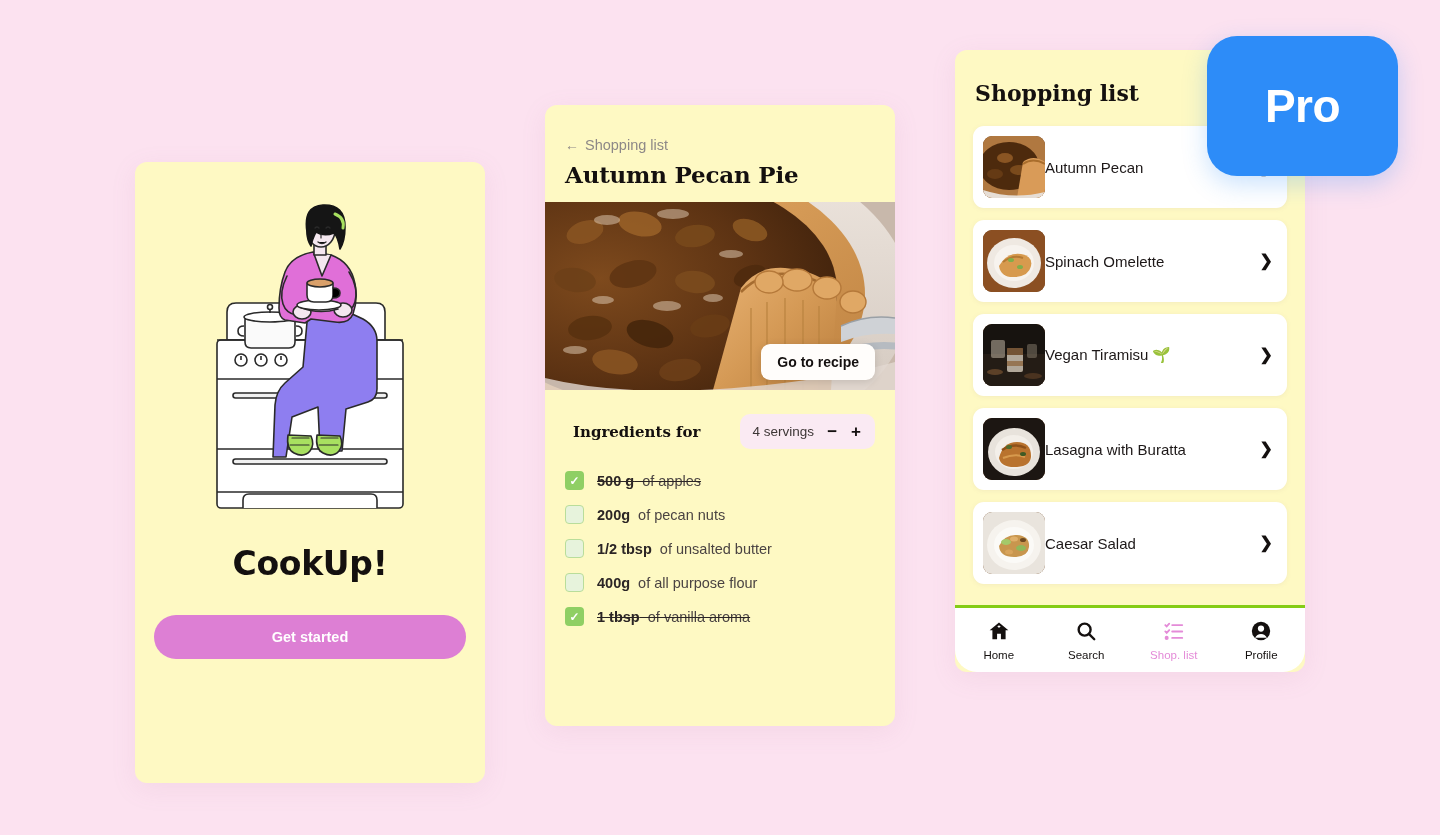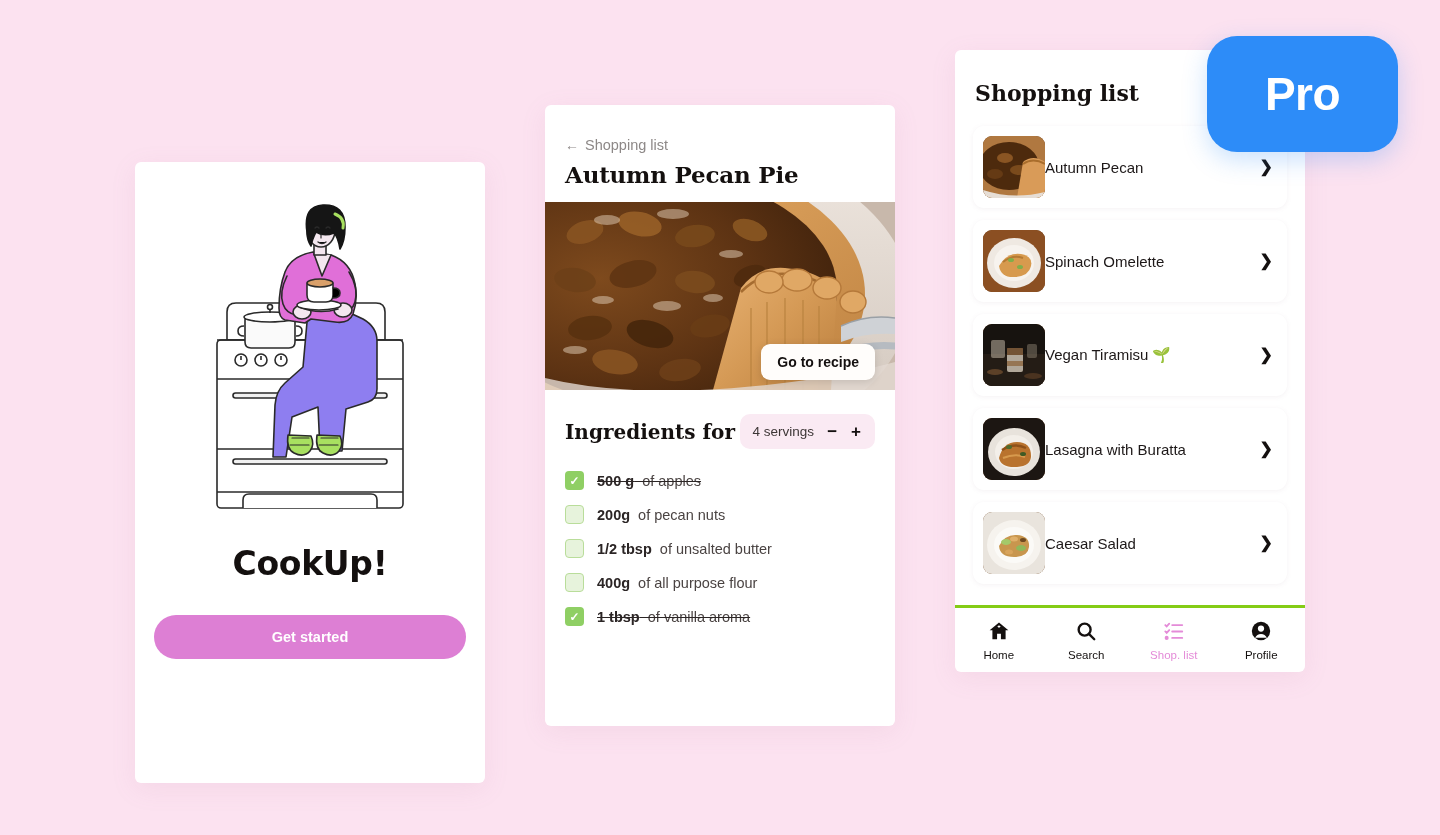--- a/index.html
+++ b/index.html
@@ -11,22 +11,22 @@
     font-family: "Liberation Sans", sans-serif;
     overflow: hidden;
     position: relative;
   }
 
   .stage { position: absolute; inset: 0; }
 
   
   .card {
     position: absolute;
-    background: #ffffff;
-    border-radius: 6px;
+    background: #fef9c3;
+    border-radius: 12px;
     box-shadow: 0 6px 26px rgba(180,120,160,0.10);
   }
 
   
   #card-onboarding {
     left: 135px; top: 162px;
     width: 350px; height: 621px;
     display: flex; flex-direction: column; align-items: center;
   }
 
@@ -89,21 +89,21 @@
     cursor: pointer;
     box-shadow: 0 2px 8px rgba(0,0,0,0.13);
   }
 
   .ing-head {
     display: flex; align-items: center; justify-content: space-between;
     padding: 24px 20px 0 20px;
   }
   .ing-label {
     font-family: "DejaVu Serif", serif;
-    font-size: 20px; font-weight: 700; color: #14100f;
+    font-size: 15px; font-weight: 700; color: #14100f; margin-left: 8px;
   }
   .servings {
     display: flex; align-items: center; gap: 12px;
     background: #faeaf3; border-radius: 10px;
     padding: 9px 13px;
   }
   .servings-value { font-size: 13.5px; color: #3d3636; }
   .step-btn {
     background: none; border: none; cursor: pointer;
     font-size: 17px; font-weight: 800; color: #14100f;
@@ -167,21 +167,21 @@
     flex: 1; display: flex; flex-direction: column;
     align-items: center; gap: 7px; cursor: pointer;
   }
   .tab-label { font-size: 11.5px; color: #14100f; }
   .tab.active .tab-label { color: #e48bd8; }
   .tab svg { display: block; }
 
   
   #pro-badge {
     position: absolute; left: 1207px; top: 36px;
-    width: 191px; height: 116px;
+    width: 191px; height: 140px;
     background: #2d8cf8; border-radius: 30px;
     display: flex; align-items: center; justify-content: center;
     color: #ffffff; font-size: 46px; font-weight: 700;
     letter-spacing: -0.5px; cursor: pointer;
     box-shadow: 0 8px 24px rgba(45,140,248,0.25);
   }
 </style>
 </head>
 <body>
 

